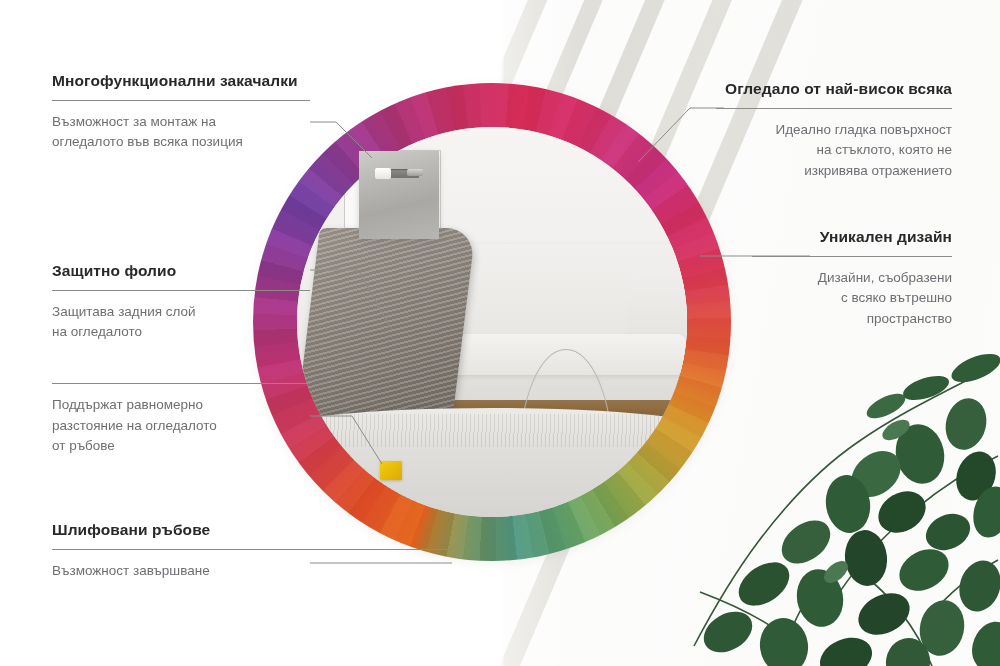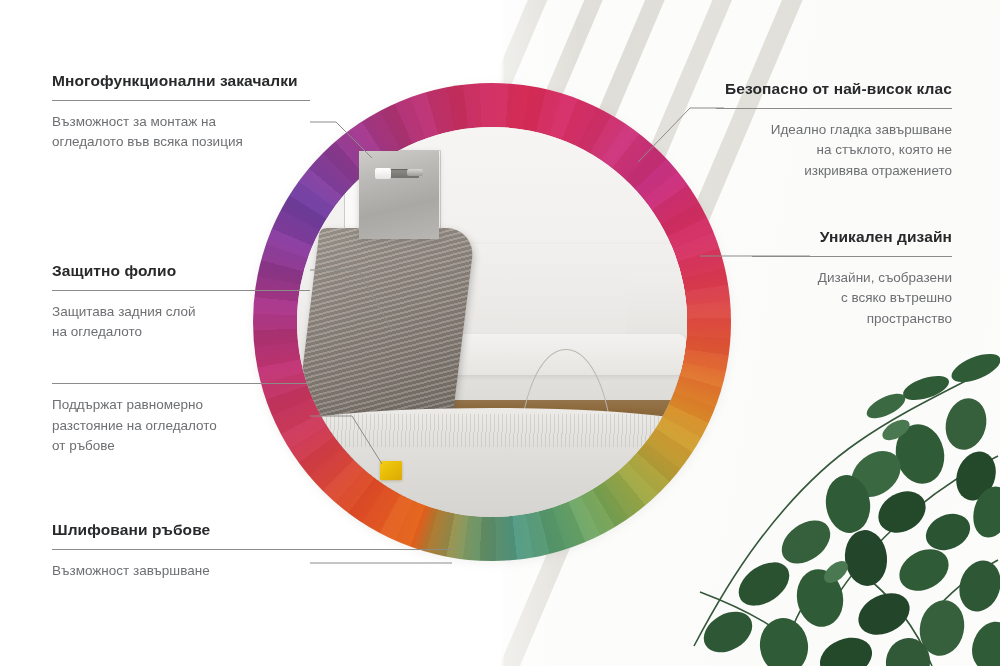--- a/index.html
+++ b/index.html
@@ -301,24 +301,24 @@
     </p>
   </div>
 
   <div class="callout left-callout" id="callout-edges">
     <h3>Шлифовани ръбове</h3>
     <div class="rule"></div>
     <p>Възможност завършване</p>
   </div>
 
   <div class="callout right-callout" id="callout-class">
-    <h3>Безопасно от най-висок клас</h3>
-    <div class="rule"></div>
-    <p>
-      <span>Идеално гладка завършване</span><br>
+    <h3>Огледало от най-висок всяка</h3>
+    <div class="rule"></div>
+    <p>
+      <span>Идеално гладка повърхност</span><br>
       <span>на стъклото, която не</span><br>
       <span>изкривява отражението</span>
     </p>
   </div>
 
   <div class="callout right-callout" id="callout-design">
     <h3>Уникален дизайн</h3>
     <div class="rule"></div>
     <p>
       <span>Дизайни, съобразени</span><br>

